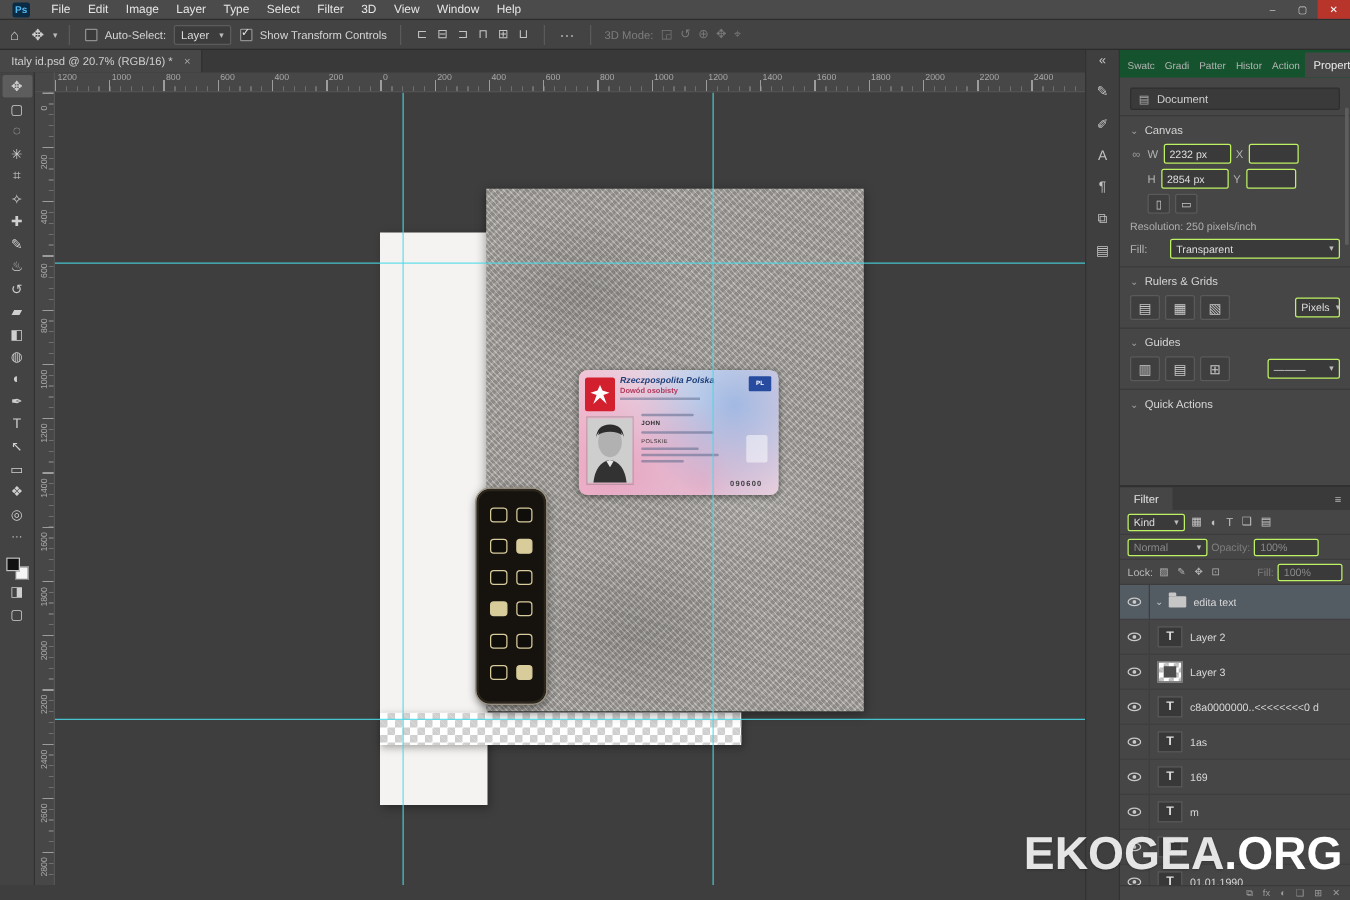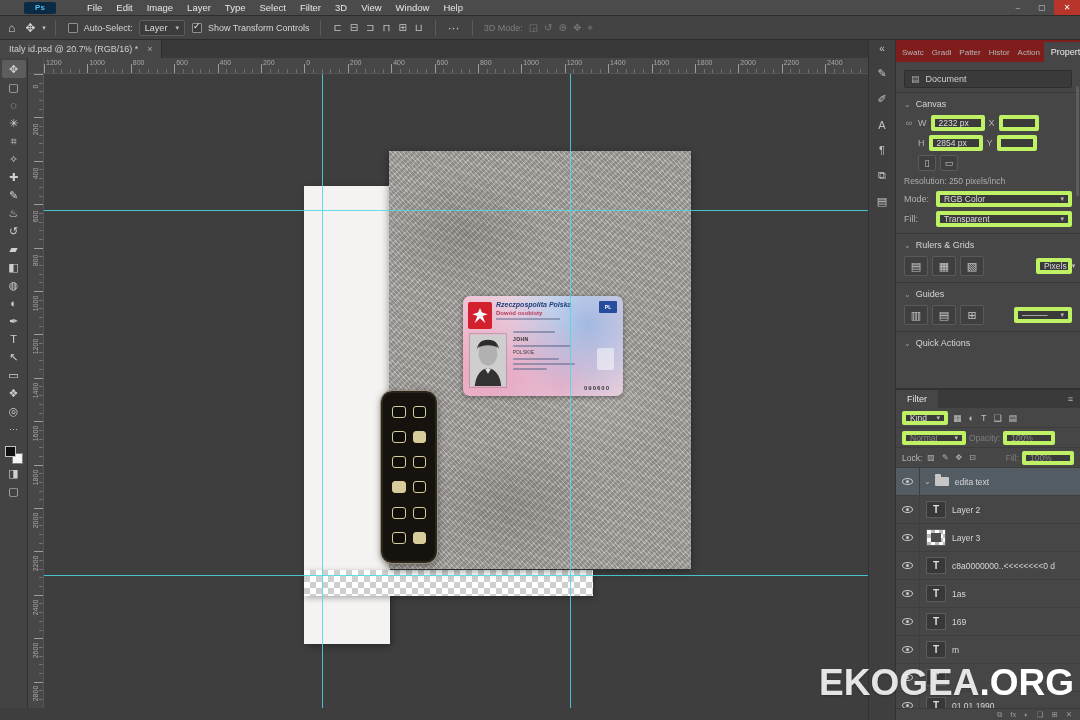--- a/index.html
+++ b/index.html
@@ -1,21 +1,21 @@
 <!DOCTYPE html>
 <html><head>
 <meta charset="utf-8">
 <style>
 *{margin:0;padding:0;box-sizing:border-box}
 html,body{width:1080px;height:720px;overflow:hidden;background:#2e2e2e}
 .app{position:relative;width:1080px;height:720px;background:#3e3e3e;font-family:"Liberation Sans","DejaVu Sans",sans-serif;color:#ddd;font-size:10px}
 
 
 .menubar{position:absolute;left:0;top:0;width:1080px;height:16px;background:#4b4b4b;display:flex;align-items:center;border-bottom:1px solid #2d2d2d}
-.ps-logo{width:32px;height:12px;margin:0 24px;background:#0b2b45;color:#53b9f0;font-size:8px;font-weight:bold;display:flex;align-items:center;justify-content:center;border-radius:2px}
+.ps-logo{width:14px;height:12px;margin:0 10px;background:#0b2b45;color:#53b9f0;font-size:8px;font-weight:bold;display:flex;align-items:center;justify-content:center;border-radius:2px}
 .menus{display:flex;height:100%;align-items:center}
 .menu-item{padding:0 7px;font-size:9.5px;color:#e6e6e6;cursor:default}
 .win-controls{margin-left:auto;display:flex;height:100%}
 .win-btn{width:24px;height:100%;display:flex;align-items:center;justify-content:center;font-size:8px;color:#ccc}
 .win-btn.close{background:#b8352c;color:#fff;width:26px}
 
 
 .optionsbar{position:absolute;left:0;top:16px;width:1080px;height:24px;background:#434343;border-bottom:1px solid #2b2b2b;display:flex;align-items:center;padding-left:5px;gap:4px}
 .opt-icon{font-size:12px;color:#cfcfcf;padding:0 3px}
 .caret{font-size:7px;color:#bbb}
@@ -102,29 +102,29 @@
 .key{height:12px;border:1.5px solid #d8cc9c;border-radius:3px;background:rgba(0,0,0,.25)}
 .key.solid{background:#d8cc9a}
 
 
 .side-strip{position:absolute;left:868px;top:40px;width:27px;height:680px;background:#3f3f3f;border-left:1px solid #323232;display:flex;flex-direction:column;align-items:center;padding-top:3px;gap:13px}
 .strip-collapse{font-size:10px;color:#c5c5c5}
 .strip-icon{font-size:11px;color:#c2c2c2}
 
 
 .right-panels{position:absolute;left:895px;top:40px;width:185px;height:680px;background:#464646;border-left:1px solid #323232}
-.panel-tabs{height:22px;background:#7f1d1d;display:flex;align-items:flex-end;padding-left:2px;overflow:hidden}
+.panel-tabs{height:22px;background:#14532d;display:flex;align-items:flex-end;padding-left:2px;overflow:hidden}
 .ptab{font-size:8px;color:#b4b4b4;padding:5px 4px;white-space:nowrap}
 .ptab.active{background:#464646;color:#ececec;font-size:9px;padding:5px 7px}
 .doc-pill{margin:8px 8px 4px;height:18px;background:#3a3a3a;border:1px solid #2e2e2e;border-radius:2px;display:flex;align-items:center;gap:6px;padding:0 6px;font-size:9px;color:#cfcfcf}
 .pill-icon{font-size:9px;color:#aaa}
 .section-header{display:flex;align-items:center;gap:5px;font-size:9px;color:#d6d6d6;padding:6px 8px 4px;border-top:1px solid #3a3a3a;margin-top:4px}
 .chev{font-size:8px;color:#9e9e9e}
 .prop-row{display:flex;align-items:center;gap:4px;padding:2px 8px;font-size:9px;color:#b2b2b2}
-.pinput{background:#3a3a3a;border:4px solid #bef264;border-radius:2px;height:16px;display:flex;align-items:center;gap:5px;padding:0 4px;font-size:8.5px;color:#ddd}
+.pinput{background:#3a3a3a;border:1px solid #bef264;border-radius:2px;height:16px;display:flex;align-items:center;gap:5px;padding:0 4px;font-size:8.5px;color:#ddd}
 .pinput .grow{flex:1}
 .pinput.empty{color:#666;width:40px}
 .w54{width:54px}
 .chain{width:10px;font-size:9px;color:#9a9a9a;display:flex;justify-content:center}
 .orient-btn{width:18px;height:16px;background:#3f3f3f;border:1px solid #5a5a5a;border-radius:2px;display:flex;align-items:center;justify-content:center;font-size:9px;color:#c8c8c8}
 .res-text{font-size:8.5px;color:#adadad;padding:3px 8px}
 .lbl{width:28px}
 .icon-btn{width:24px;height:20px;background:#3f3f3f;border:1px solid #5a5a5a;border-radius:2px;display:flex;align-items:center;justify-content:center;font-size:11px;color:#c8c8c8}
 .spacer{flex:1}
 .pscroll{position:absolute;right:1px;top:46px;width:3px;height:110px;background:#5d5d5d;border-radius:2px}
@@ -448,27 +448,20 @@
       <span>Y</span>
       <span class="pinput empty"></span>
     </div>
     <div class="prop-row">
       <span class="chain"></span>
       <span class="orient-btn">▯</span>
       <span class="orient-btn">▭</span>
     </div>
     <div class="res-text">Resolution: 250 pixels/inch</div>
     <div class="prop-row">
-      <span class="lbl">Mode:</span>
-      <span class="pinput" style="flex:1">
-        <span class="grow">RGB Color</span>
-        <span class="caret">▾</span>
-      </span>
-    </div>
-    <div class="prop-row">
       <span class="lbl">Fill:</span>
       <span class="pinput" style="flex:1">
         <span class="grow">Transparent</span>
         <span class="caret">▾</span>
       </span>
     </div>
 
     <div class="section-header">
       <span class="chev">⌄</span>
       <span>Rulers &amp; Grids</span>

